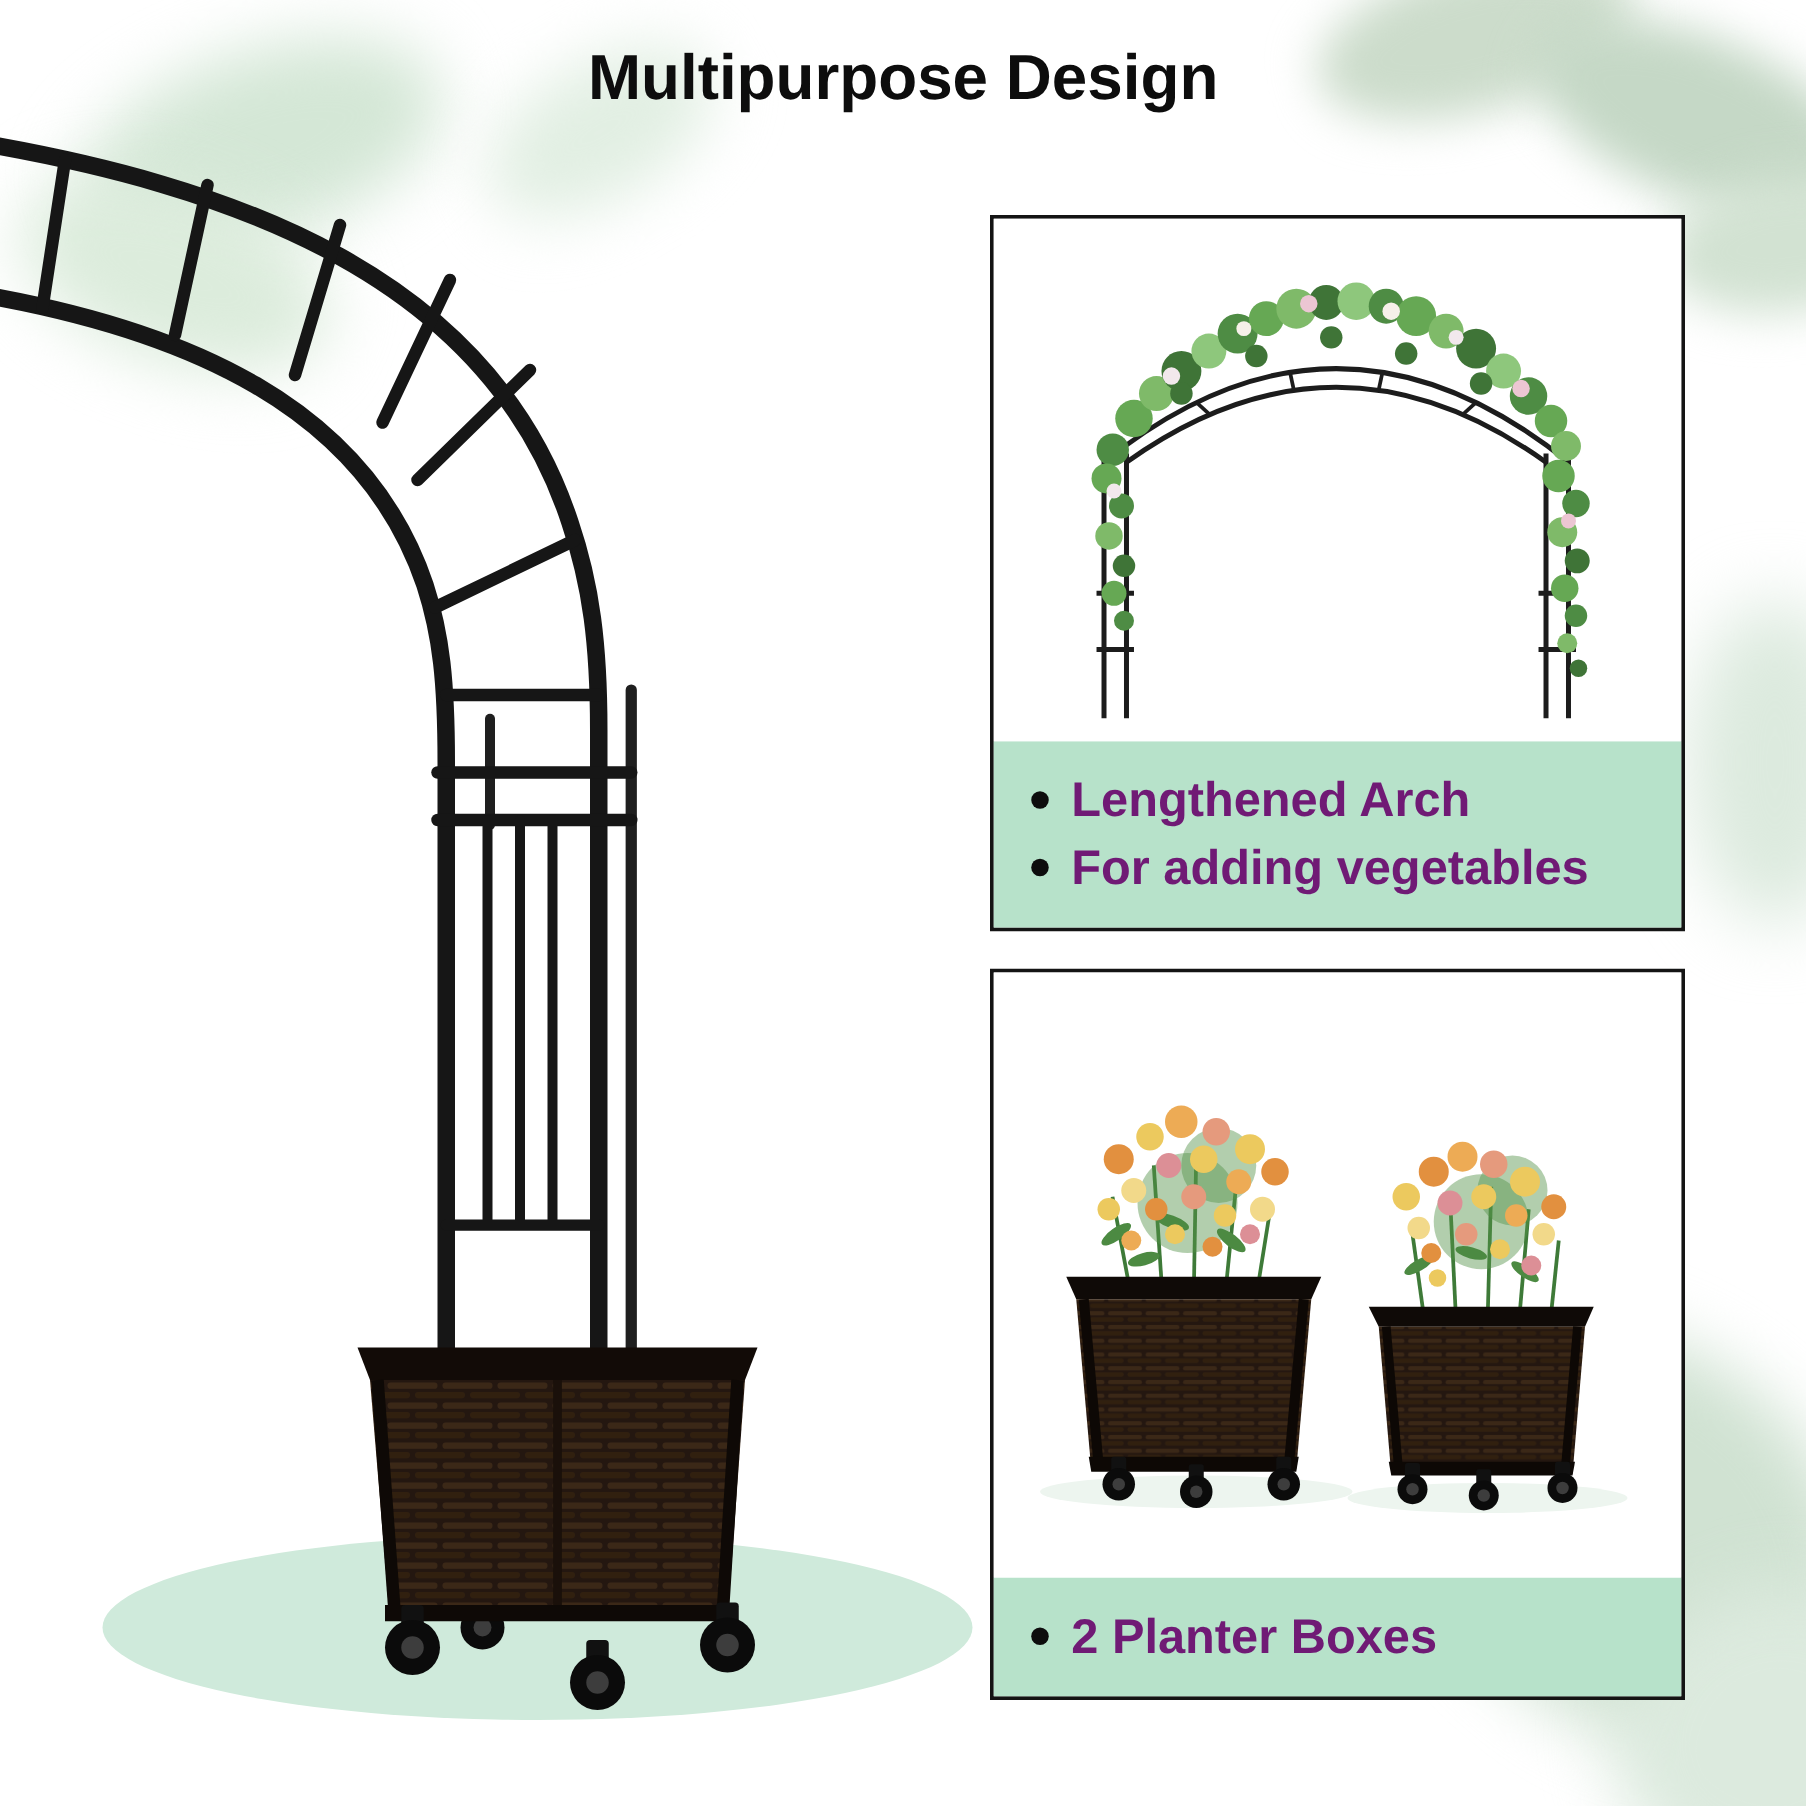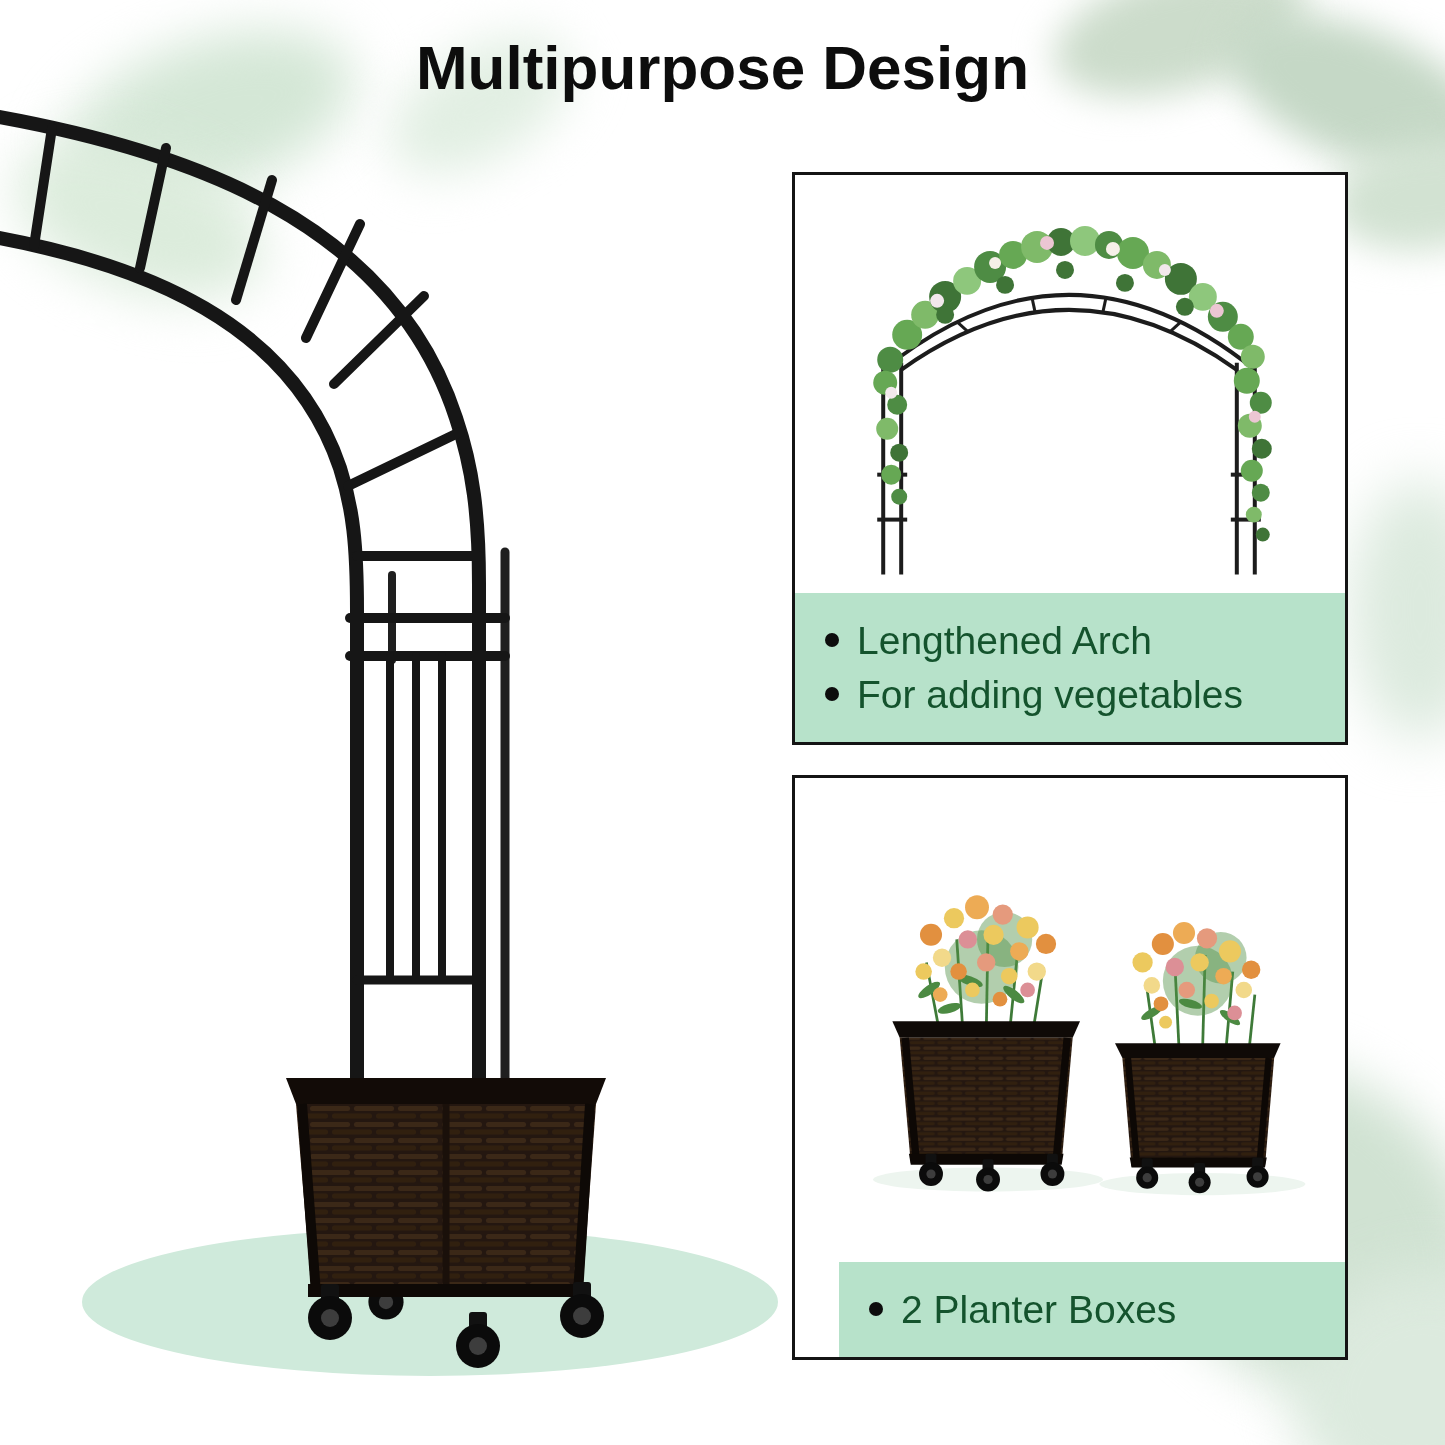--- a/index.html
+++ b/index.html
@@ -4,39 +4,39 @@
 <style>
   html,body{margin:0;padding:0;background:#ffffff;}
   .stage{
     position:relative;width:1445px;height:1445px;margin:0 auto;
     background:#ffffff;overflow:hidden;
     font-family:"Liberation Sans",sans-serif;color:#0d0d0d;
   }
   .leaf{position:absolute;border-radius:50%;z-index:0;}
   .title{
     position:absolute;top:32px;left:0;width:100%;margin:0;
-    text-align:center;font-size:62px;font-weight:700;color:#0d0d0d;z-index:2;
+    text-align:center;font-size:51px;font-weight:700;color:#0d0d0d;z-index:2;
   }
   .main-art{position:absolute;left:0;top:0;z-index:1;}
   .panel{
     position:absolute;left:792px;width:556px;box-sizing:border-box;
     border:3px solid #141414;background:#ffffff;
     display:flex;flex-direction:column;z-index:2;
   }
   .panel-arch{top:172px;height:573px;}
-  .panel-planters{top:775px;height:585px;padding-left:44px;}
+  .panel-planters{top:775px;height:585px;}
   .panel-image{flex:1;position:relative;overflow:hidden;background:#ffffff;}
   .panel-image svg{position:absolute;left:0;top:0;width:100%;height:100%;}
   .caption{
     margin:0;list-style:none;background:#b7e2ca;
     padding:16px 22px 16px 30px;
   }
   .caption li{
     display:flex;align-items:flex-start;gap:18px;
-    font-size:39px;line-height:1.16;color:#14532d;margin:9px 0;
+    font-size:39px;line-height:1.16;color:#701a75;margin:9px 0;font-weight:bold;
   }
   .dot{flex:0 0 auto;width:14px;height:14px;border-radius:50%;background:#0d0d0d;margin-top:15px;}
 </style>
 </head>
 <body>
 
 <div class="stage">
 
   <div class="leaf" style="left:60px;top:40px;width:300px;height:150px;background:#d4e7d6;filter:blur(26px);transform:rotate(-18deg);"></div>
   <div class="leaf" style="left:10px;top:150px;width:260px;height:140px;background:#dcecdc;filter:blur(26px);transform:rotate(20deg);"></div>

